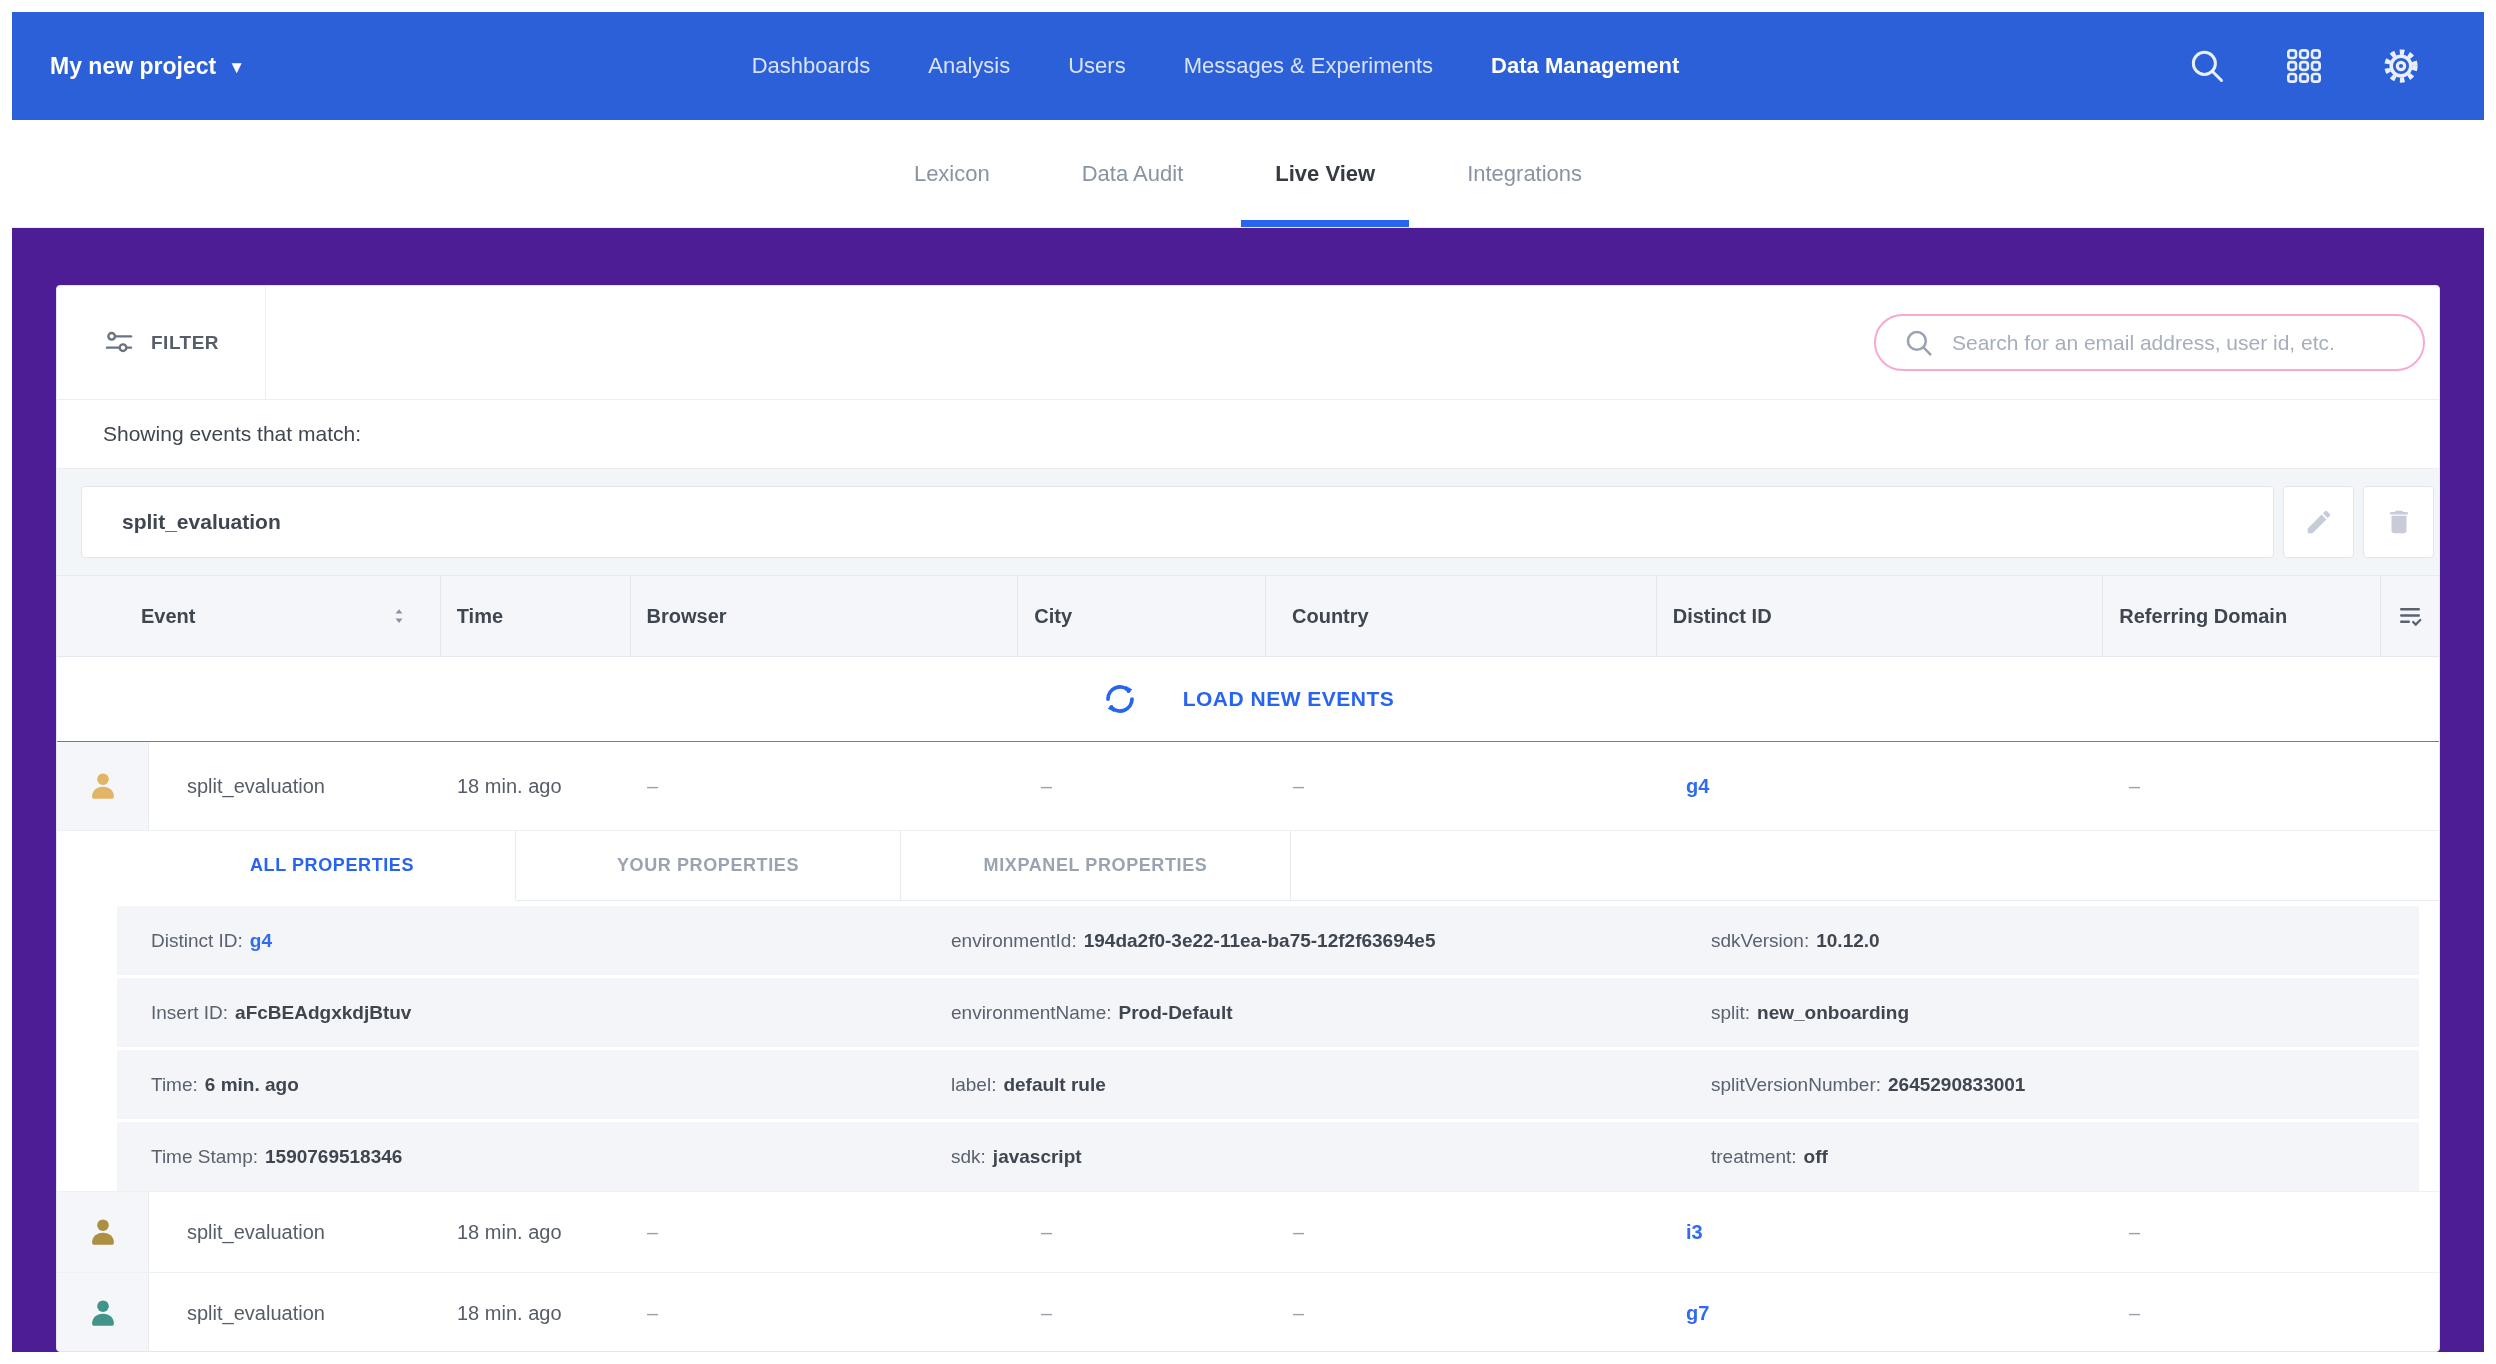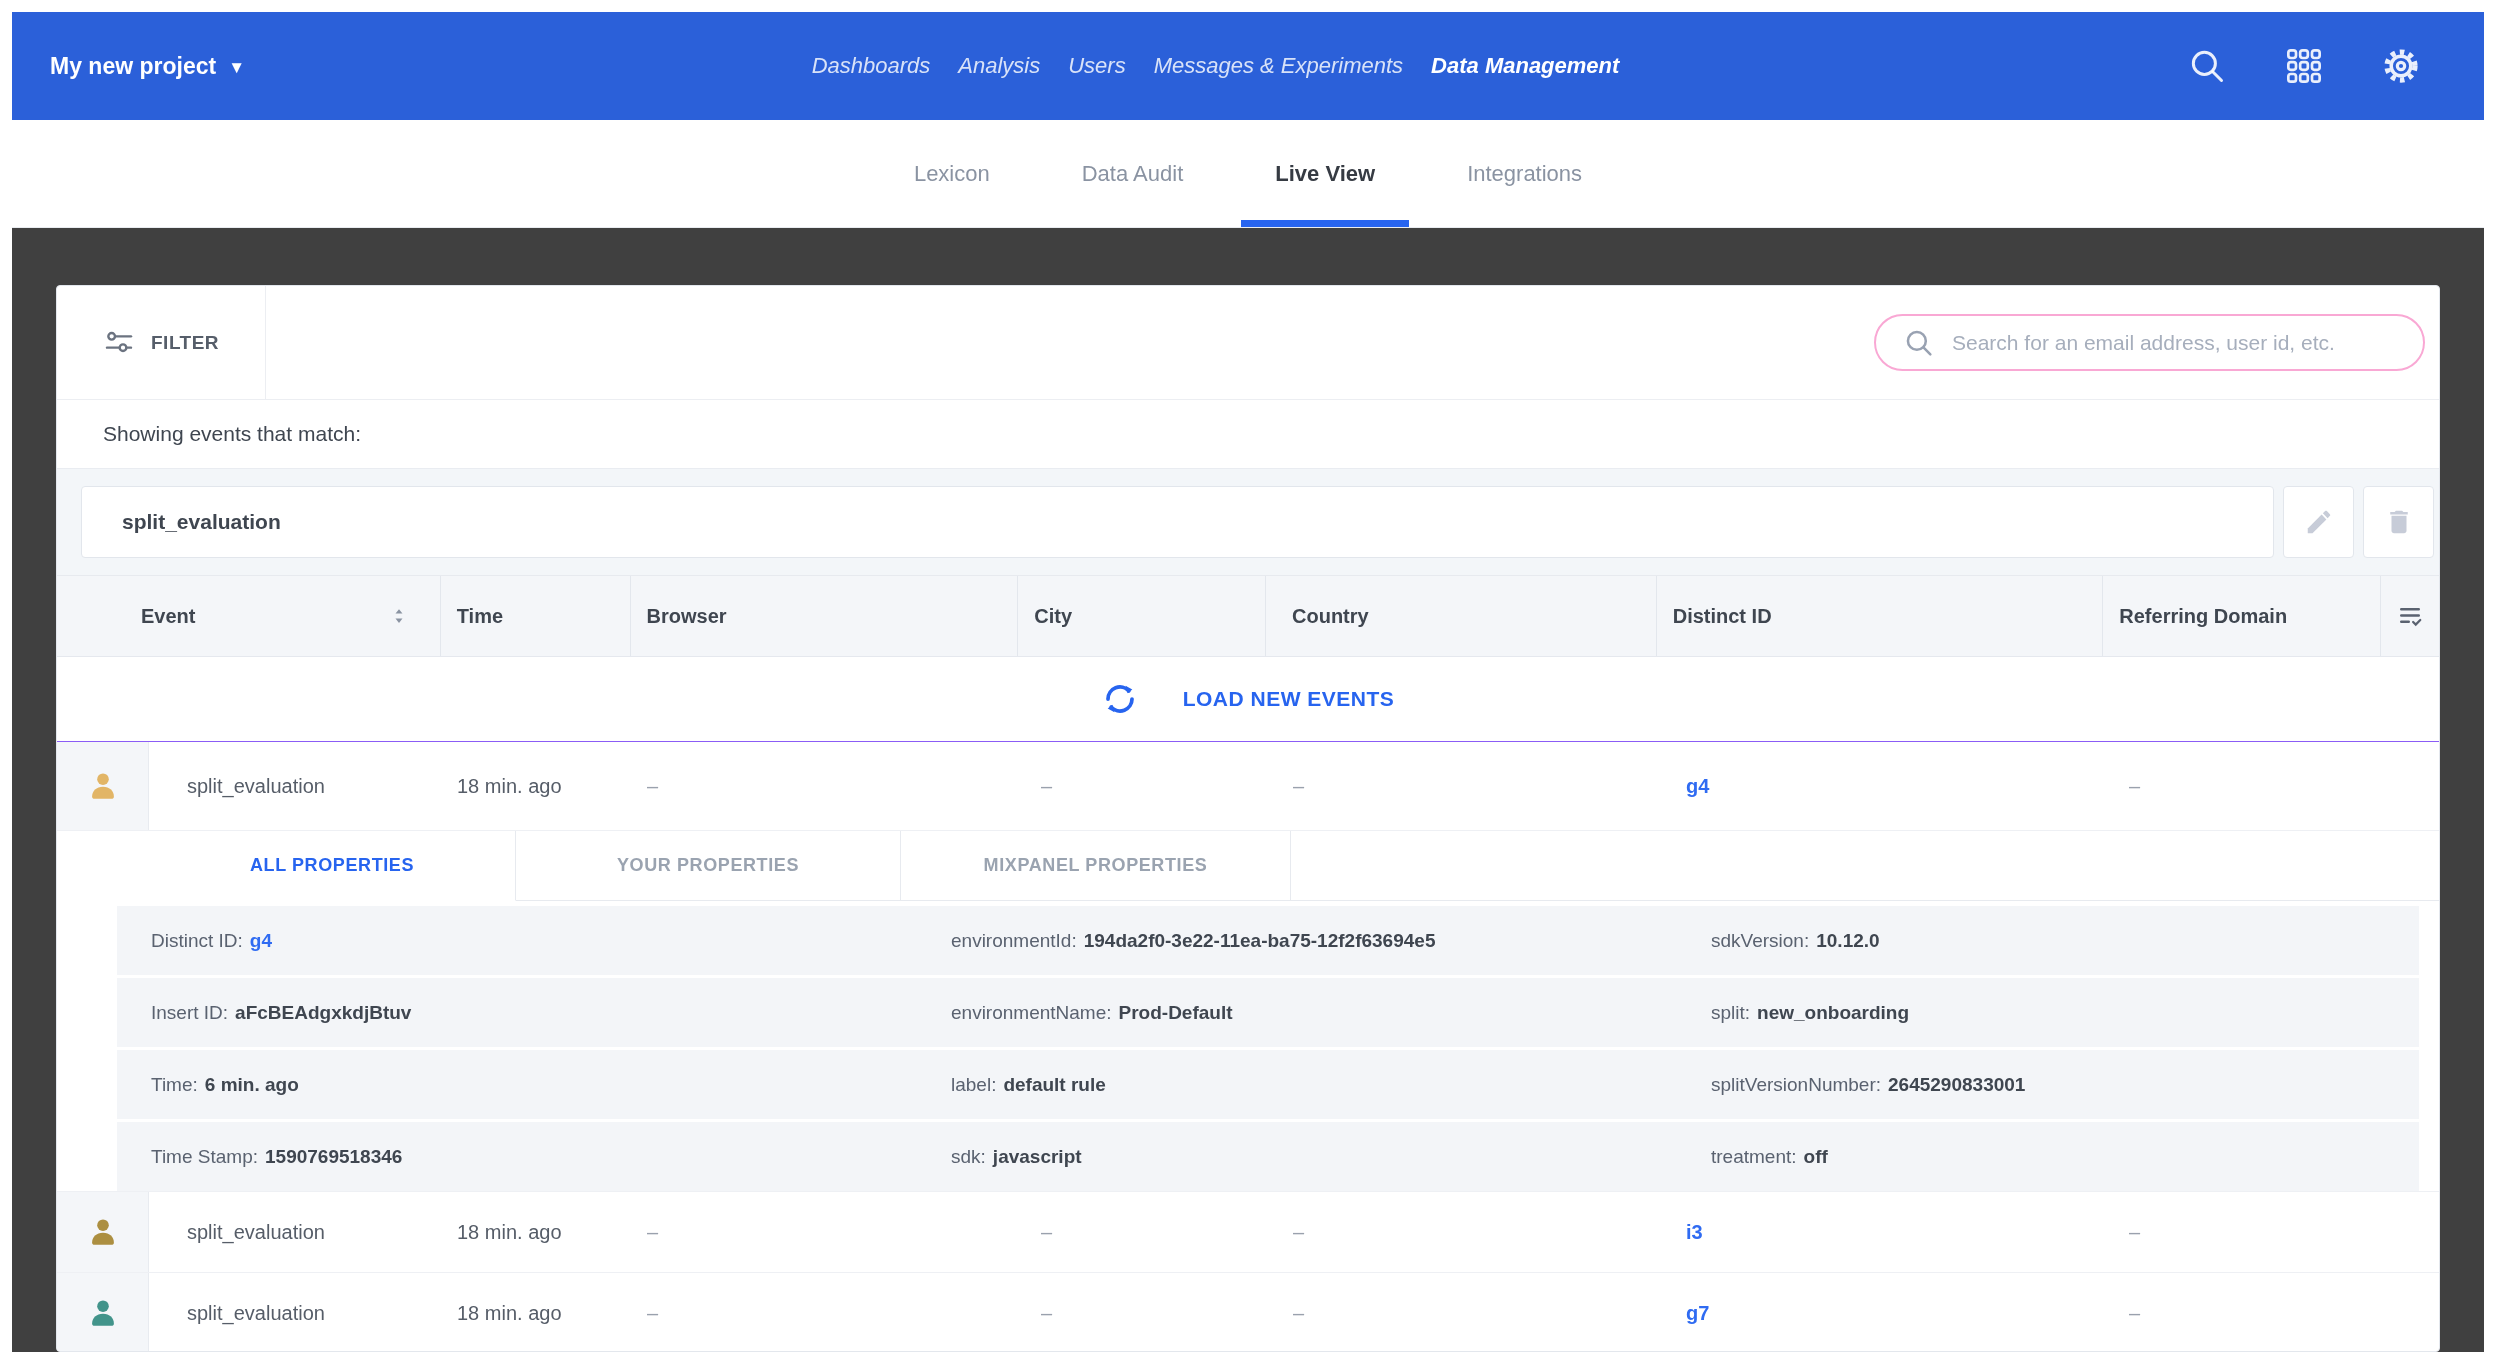--- a/index.html
+++ b/index.html
@@ -4,34 +4,34 @@
 <style>
   * { margin:0; padding:0; box-sizing:border-box; }
   html,body { background:#fff; }
   body { font-family:"Liberation Sans", sans-serif; width:2496px; height:1364px; overflow:hidden; }
   .page { width:2496px; height:1364px; padding:12px; background:#fff; }
 
   
   .navbar { height:108px; background:#2b60d9; display:flex; align-items:center; padding:0 40px 0 38px; }
   .project-switcher { display:flex; align-items:center; gap:12px; color:#fff; font-size:23px; font-weight:700; cursor:pointer; }
   .caret { font-size:17px; color:#fff; margin-top:3px; }
-  .main-nav { flex:1; display:flex; justify-content:center; align-items:center; gap:28px;font-style:italic; }
+  .main-nav { flex:1; display:flex; justify-content:center; align-items:center; gap:58px; }
   .nav-item { color:rgba(255,255,255,.82); font-size:22px; cursor:pointer; white-space:nowrap; }
   .nav-item.active { color:#fff; font-weight:700; }
   .nav-icons { display:flex; align-items:center; gap:56px; margin-right:22px; }
   .nav-icons .icon-btn { cursor:pointer; display:flex; align-items:center; }
 
   
   .tabbar { height:108px; background:#fff; display:flex; justify-content:center; align-items:stretch; gap:92px; border-bottom:1px solid #e9ecf0; }
   .tab { display:flex; align-items:center; font-size:22px; color:#8a93a2; cursor:pointer; position:relative; }
   .tab.active { color:#363b43; font-weight:700; }
   .tab.active::after { content:""; position:absolute; left:-34px; right:-34px; bottom:0; height:7px; background:#2764ef; }
 
   
-  .main { height:1124px; background:#404040; padding:57px 44px 0 44px; }
+  .main { height:1124px; background:#4c1d95; padding:57px 44px 0 44px; }
   .card { width:2384px; height:1067px; background:#fff; border:1px solid #e3e7ed; border-radius:4px; overflow:hidden; }
 
   .filter-row { height:114px; display:flex; align-items:center; border-bottom:1px solid #eceef2; }
   .filter-btn { width:209px; height:100%; display:flex; align-items:center; gap:16px; padding-left:46px; border-right:1px solid #eceef2; cursor:pointer; }
   .filter-btn span { font-size:19px; font-weight:700; letter-spacing:.5px; color:#565e6a; }
   .search-pill { margin-left:auto; margin-right:14px; width:551px; height:57px; border:2px solid #f9a8d4; border-radius:36px; display:flex; align-items:center; padding:0 26px; gap:16px; background:#fff; }
   .search-pill input { border:none; outline:none; flex:1; font-size:21px; color:#4a5260; font-family:"Liberation Sans", sans-serif; background:transparent; }
   .search-pill input::placeholder { color:#a6aebc; }
 
   .showing-row { height:68px; display:flex; align-items:center; padding-left:46px; font-size:21px; font-weight:400; color:#3f4650; }

